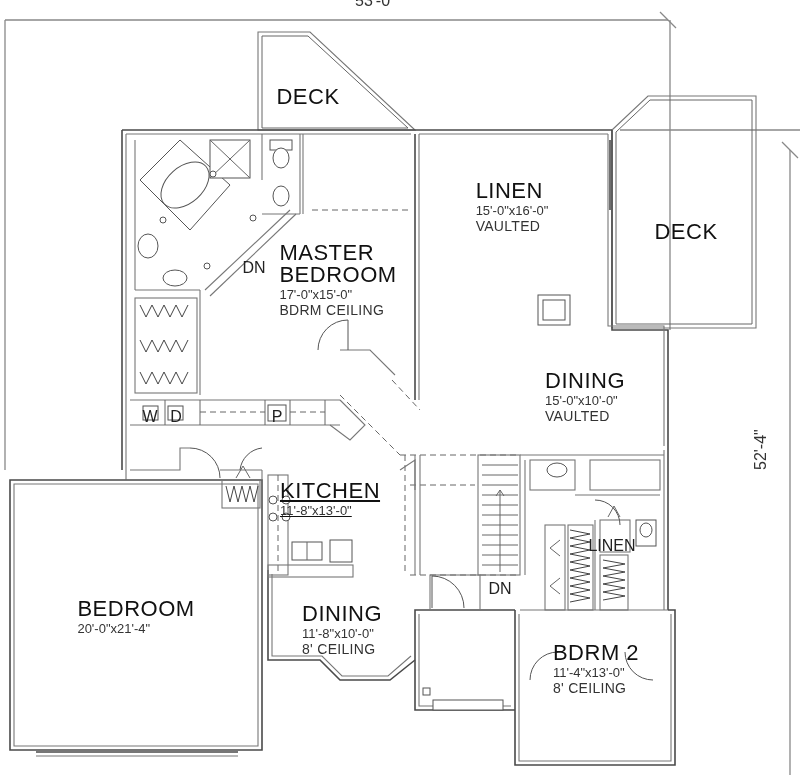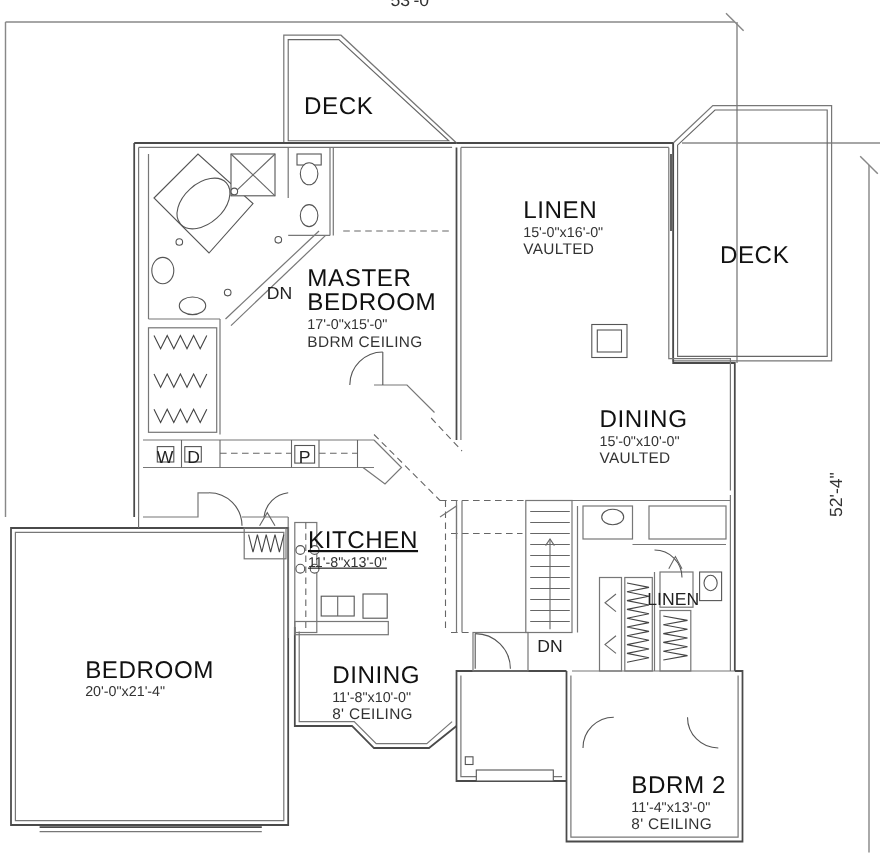--- a/index.html
+++ b/index.html
@@ -275,21 +275,21 @@
   <span class="n">DINING</span>
   <span class="d">11'-8"x10'-0"</span>
   <span class="c">8' CEILING</span>
 </div>
 
 <div class="lbl" style="left:136px; top:598px;">
   <span class="n">BEDROOM</span>
   <span class="d">20'-0"x21'-4"</span>
 </div>
 
-<div class="lbl" style="left:596px; top:703px;margin-left:21px;">
+<div class="lbl" style="left:596px; top:642px;">
   <span class="n">BDRM 2</span>
   <span class="d">11'-4"x13'-0"</span>
   <span class="c">8' CEILING</span>
 </div>
 
 <div class="small" style="left:254px; top:259px;">DN</div>
 <div class="small" style="left:500px; top:580px;">DN</div>
 <div class="small" style="left:612px; top:537px;">LINEN</div>
 <div class="small" style="left:150px; top:408px;">W</div>
 <div class="small" style="left:176px; top:408px;">D</div>

